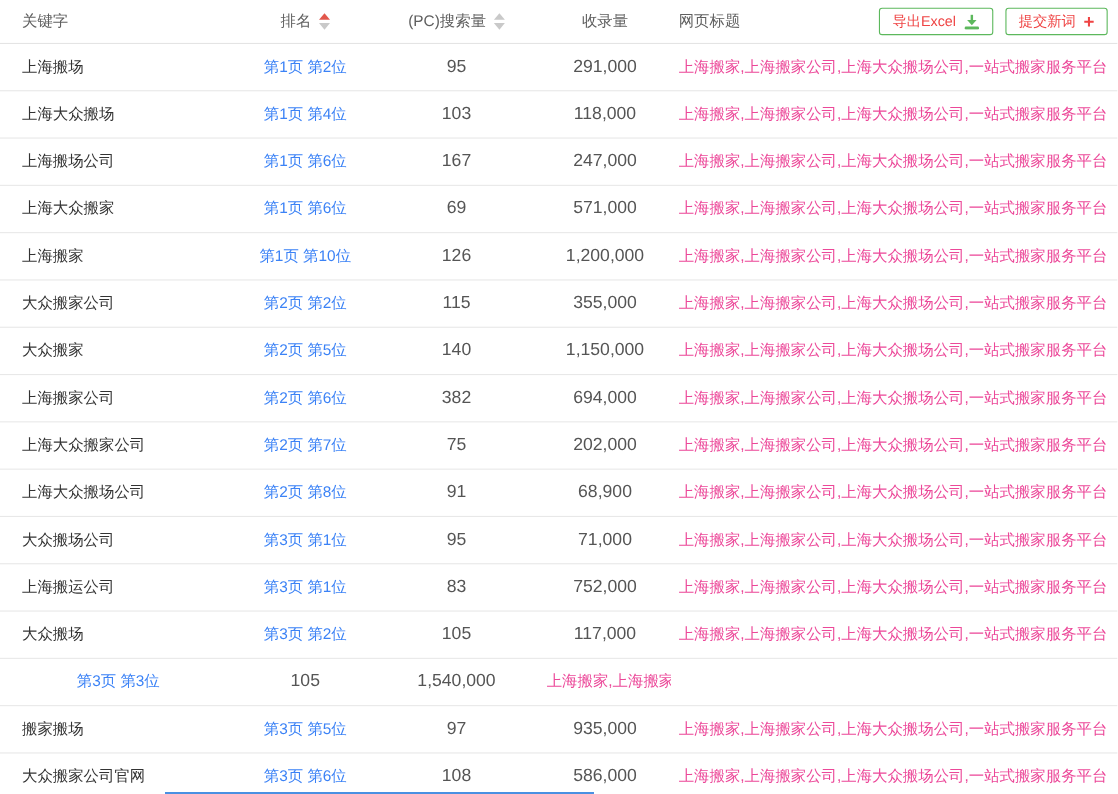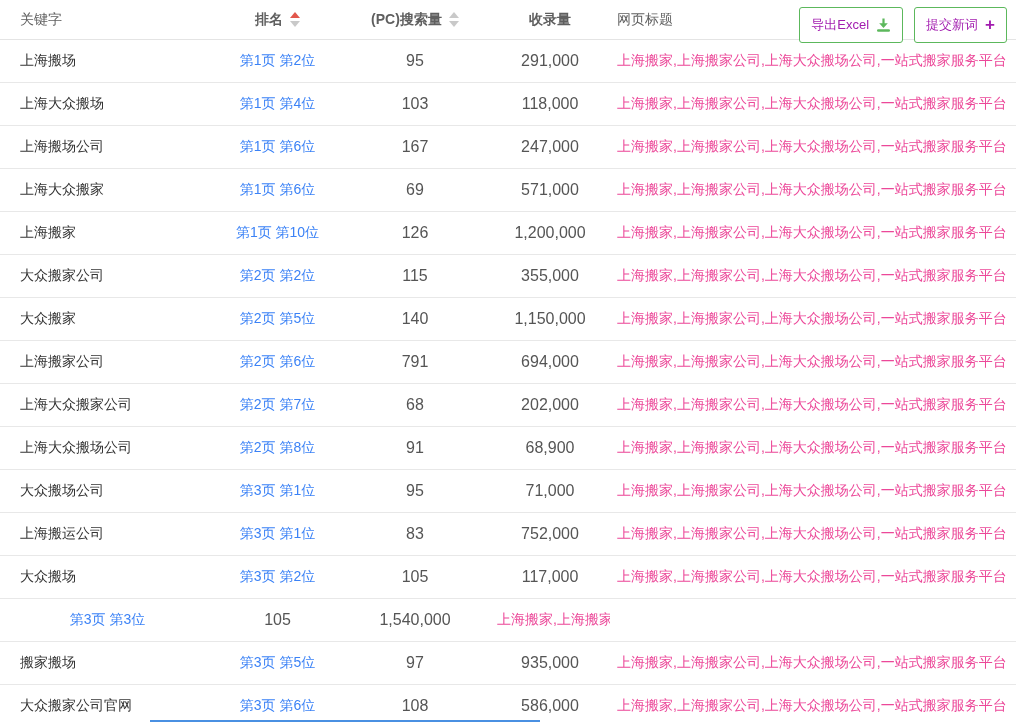--- a/index.html
+++ b/index.html
@@ -20,36 +20,36 @@
 
   
   .thead {
     height:40px;
     border-bottom:1px solid #e4e4e4;
     font-size:14px; color:#5f5f5f;
     position:relative;
   }
   .th { display:flex; align-items:center; }
   .th-left { padding-left:20px; justify-content:flex-start; }
-  .th-center { justify-content:center;font-weight:bold; }
+  .th-center { justify-content:center; }
   .th-title { padding-left:7px; justify-content:flex-start; }
   .th .label { white-space:nowrap; }
 
   .sort-stack { display:inline-flex; flex-direction:column; gap:3px; margin-left:7px; cursor:pointer; }
   .tri-up   { width:0; height:0; border-left:5px solid transparent; border-right:5px solid transparent; border-bottom:6px solid #c9c9c9; }
   .tri-down { width:0; height:0; border-left:5px solid transparent; border-right:5px solid transparent; border-top:6px solid #c9c9c9; }
   .tri-up.active { border-bottom-color:#e2574c; }
 
   
   .toolbar { position:absolute; top:7px; right:9px; display:flex; gap:11px; }
   .btn {
     display:inline-flex; align-items:center; gap:7px;
-    height:36px; padding:0 11px;
+    height:25px; padding:0 11px;
     background:#fff; border:1px solid #5cb85c; border-radius:3px;
-    color:#a21caf; font-size:13px; cursor:pointer;
+    color:#ef4444; font-size:13px; cursor:pointer;
     font-family:inherit; white-space:nowrap;
   }
   .btn .plus { font-size:17px; font-weight:bold; line-height:1; margin-top:-1px; }
 
   
   .row {
     height:43px;
     border-bottom:1px solid #e8e8e8;
     font-size:14px;
   }
@@ -181,31 +181,31 @@
       <div class="cell cell-num">140</div>
       <div class="cell cell-num">1,150,000</div>
       <div class="cell cell-title">上海搬家,上海搬家公司,上海大众搬场公司,一站式搬家服务平台</div>
     </div>
 
     <div class="row grid">
       <div class="cell cell-keyword">上海搬家公司</div>
       <div class="cell cell-rank">
         <a>第2页 第6位</a>
       </div>
-      <div class="cell cell-num">791</div>
+      <div class="cell cell-num">382</div>
       <div class="cell cell-num">694,000</div>
       <div class="cell cell-title">上海搬家,上海搬家公司,上海大众搬场公司,一站式搬家服务平台</div>
     </div>
 
     <div class="row grid">
       <div class="cell cell-keyword">上海大众搬家公司</div>
       <div class="cell cell-rank">
         <a>第2页 第7位</a>
       </div>
-      <div class="cell cell-num">68</div>
+      <div class="cell cell-num">75</div>
       <div class="cell cell-num">202,000</div>
       <div class="cell cell-title">上海搬家,上海搬家公司,上海大众搬场公司,一站式搬家服务平台</div>
     </div>
 
     <div class="row grid">
       <div class="cell cell-keyword">上海大众搬场公司</div>
       <div class="cell cell-rank">
         <a>第2页 第8位</a>
       </div>
       <div class="cell cell-num">91</div>

